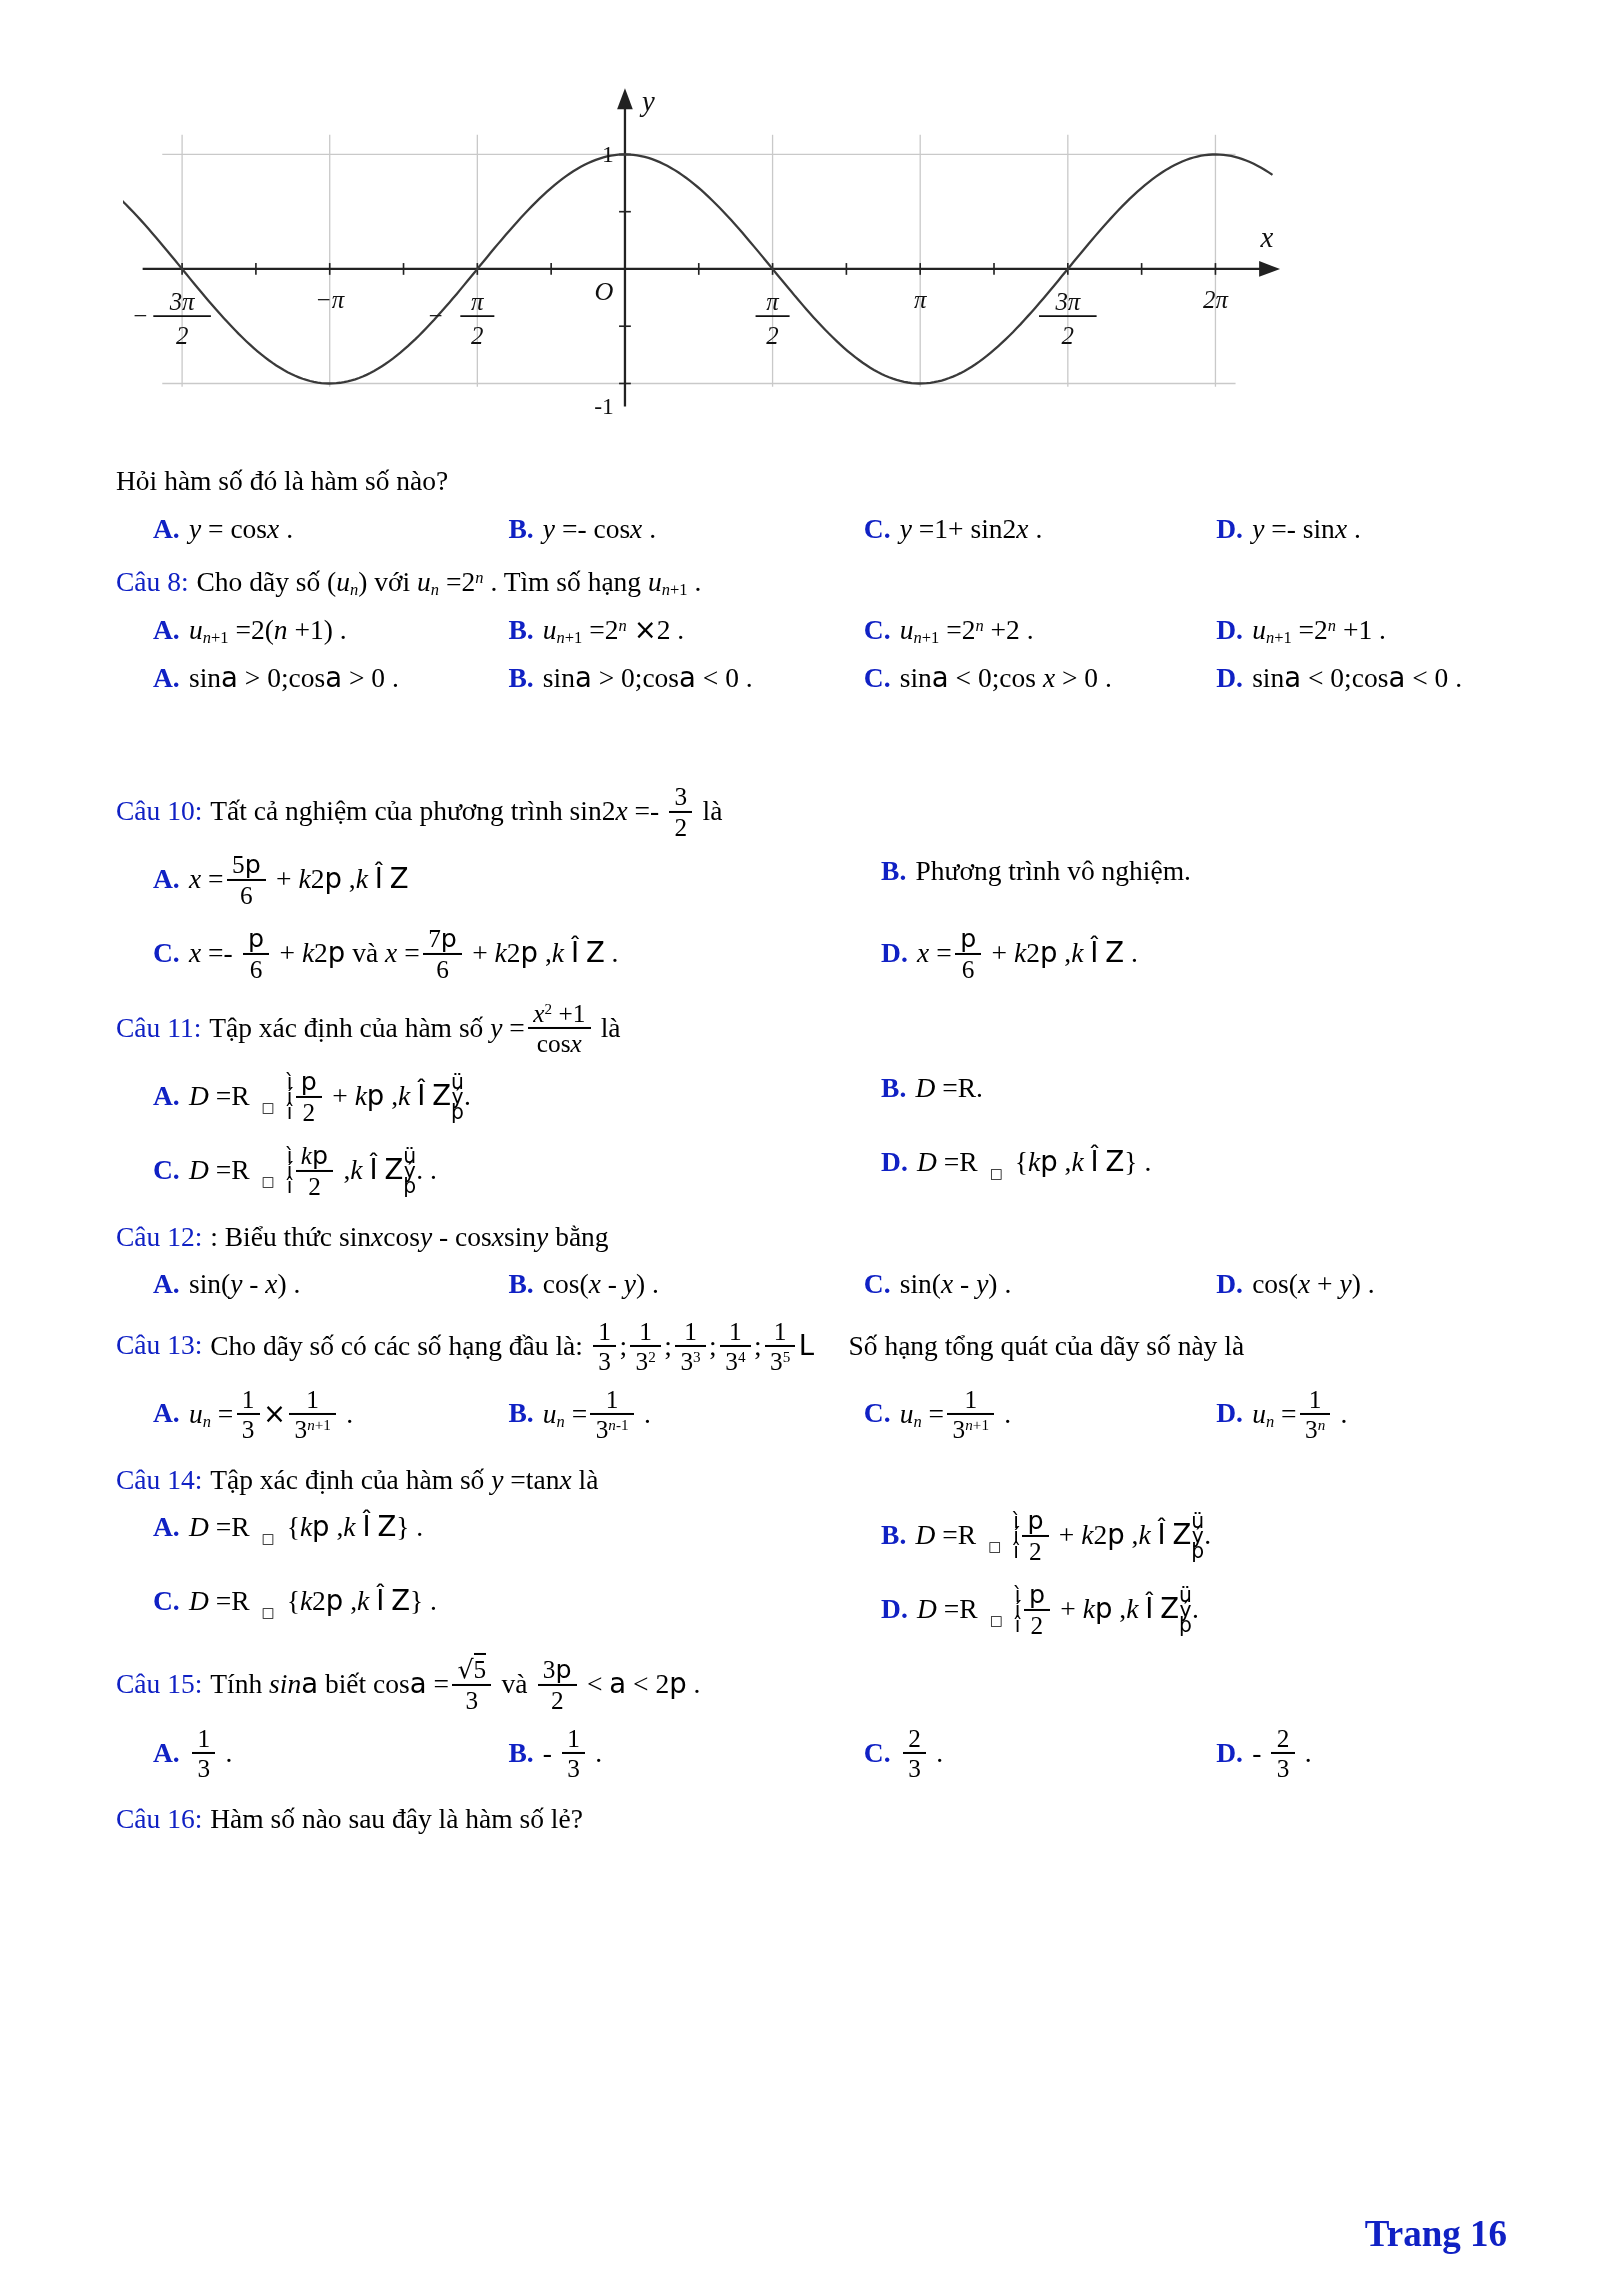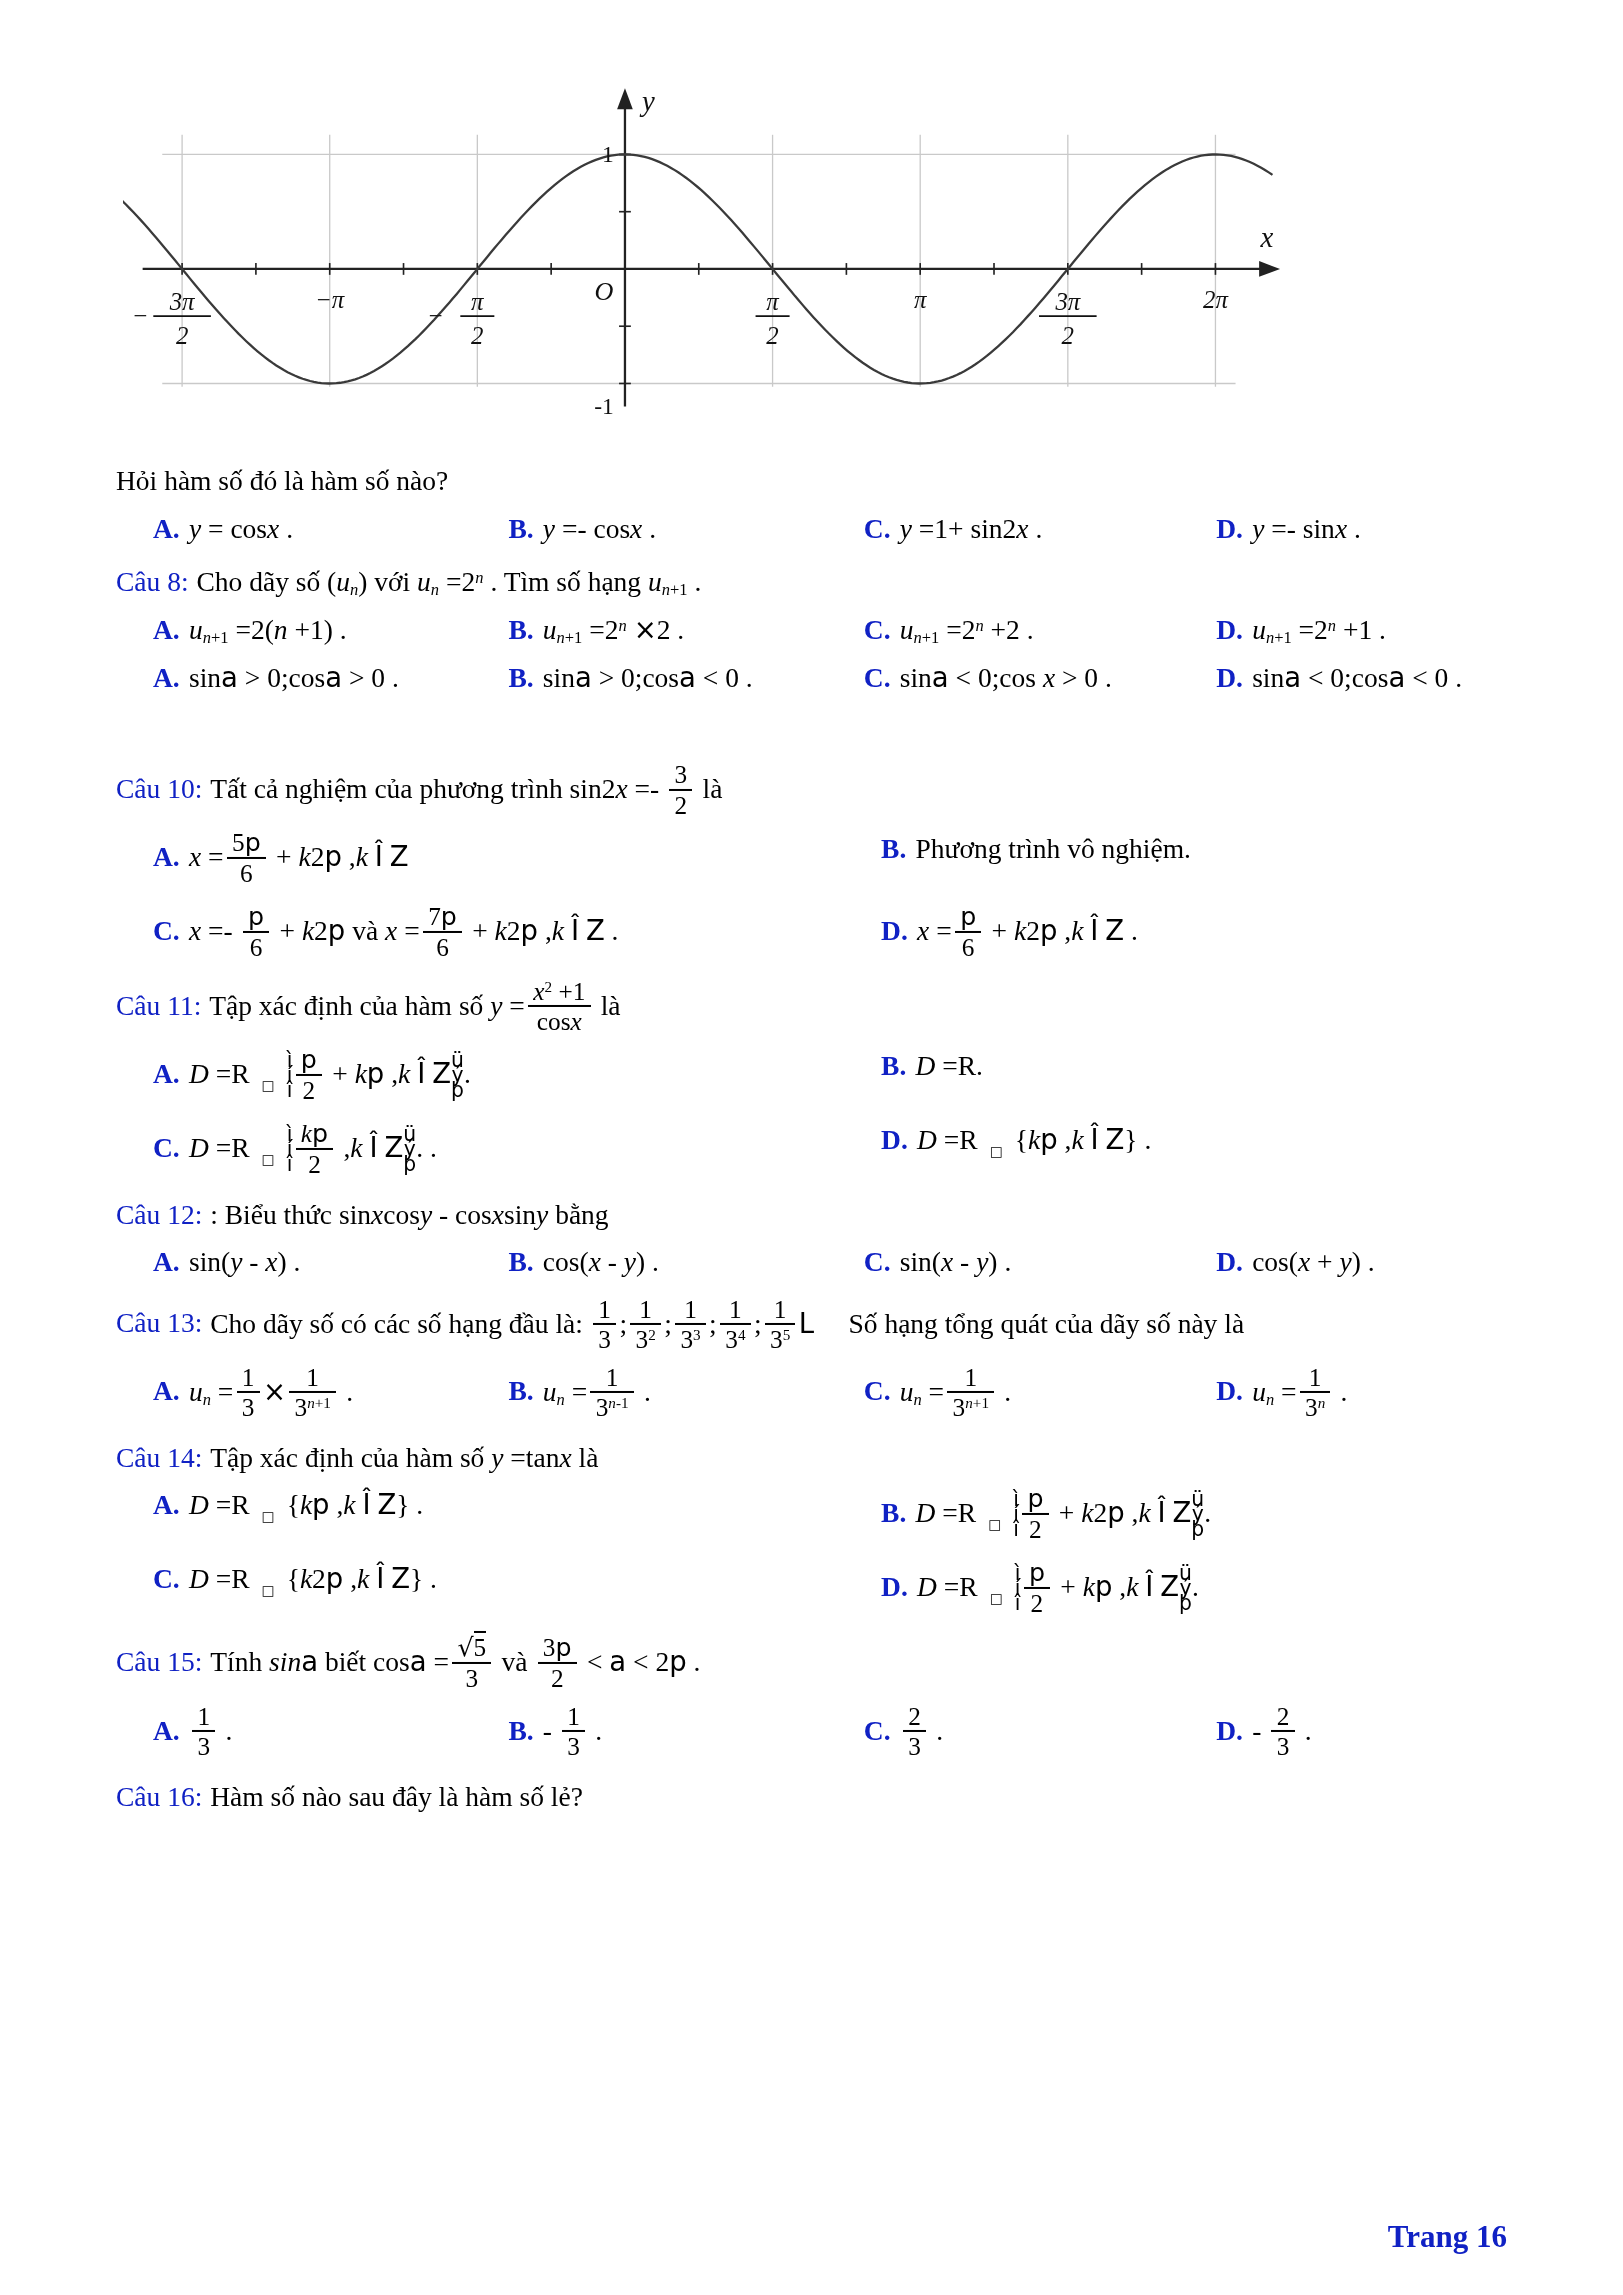--- a/index.html
+++ b/index.html
@@ -7,36 +7,36 @@
   .page{position:relative;width:1623px;height:2295px;background:#fff;overflow:hidden;
         font-family:"Liberation Serif",serif;font-size:27.5px;line-height:1.38;color:#000;}
   .content{padding:72px 108px 0 116px;}
   .graph-wrap{margin:6.5px 0 17px 6.5px;}
   .stem{margin-top:15.7px;}
   .qlabel{color:var(--accent,#1021c4);font-weight:400;margin-right:7.9px;}
   .optlabel{color:var(--accent,#1021c4);font-weight:700;margin-right:9.2px;}
   .opts{display:grid;padding-left:37px;margin-top:9.2px;column-gap:11.8px;}
   .opts.row4{grid-template-columns:1.15fr 1.15fr 1.14fr 1fr;}
   .opts.row2{grid-template-columns:1.13fr 1fr;row-gap:14px;}
-  .question.gap-top{margin-top:65px;}
+  .question.gap-top{margin-top:87px;}
   .opt{white-space:normal;}
   .frac{display:inline-flex;flex-direction:column;vertical-align:middle;text-align:center;
         margin:0 3.3px;transform:translateY(-0.08em);font-size:0.92em;}
   .frac>.num{display:block;padding:0 5.2px;line-height:1.12;}
   .frac>.den{display:block;padding:0 5.2px;line-height:1.12;border-top:2px solid #000;}
   .sup{font-size:0.6em;vertical-align:0.5em;}
   .subs{font-size:0.6em;vertical-align:-0.25em;}
   .mi{font-style:italic;}
   .sym{font-family:"DejaVu Sans",sans-serif;}
   .mbrace{display:inline-flex;flex-direction:column;vertical-align:middle;text-align:center;
         font-family:"DejaVu Sans",sans-serif;font-size:0.74em;line-height:0.74;transform:translateY(-0.05em);}
   .boxg{font-family:"DejaVu Sans",sans-serif;font-size:0.5em;vertical-align:-0.5em;margin:0 5.2px;}
   .rad{font-family:"DejaVu Sans",sans-serif;}
   .radarg{border-top:2px solid #000;}
-  .footer{position:absolute;right:116px;bottom:36px;color:var(--accent,#1021c4);font-weight:700;font-size:31px;}
+  .footer{position:absolute;right:116px;bottom:36px;color:var(--accent,#1021c4);font-weight:700;font-size:37px;}
   svg text{font-family:"Liberation Serif",serif;}
 </style>
 </head>
 <body>
 
 <div class="page" style="--accent: #1021c4;">
   <div class="content">
     <div class="graph-wrap">
       <svg id="graph-svg" viewBox="0 0 1800 545" width="1178" height="357" style="font-size:42px">
           <line x1="60" y1="115" x2="1700" y2="115" stroke="#c9c9c9" stroke-width="2"></line>

